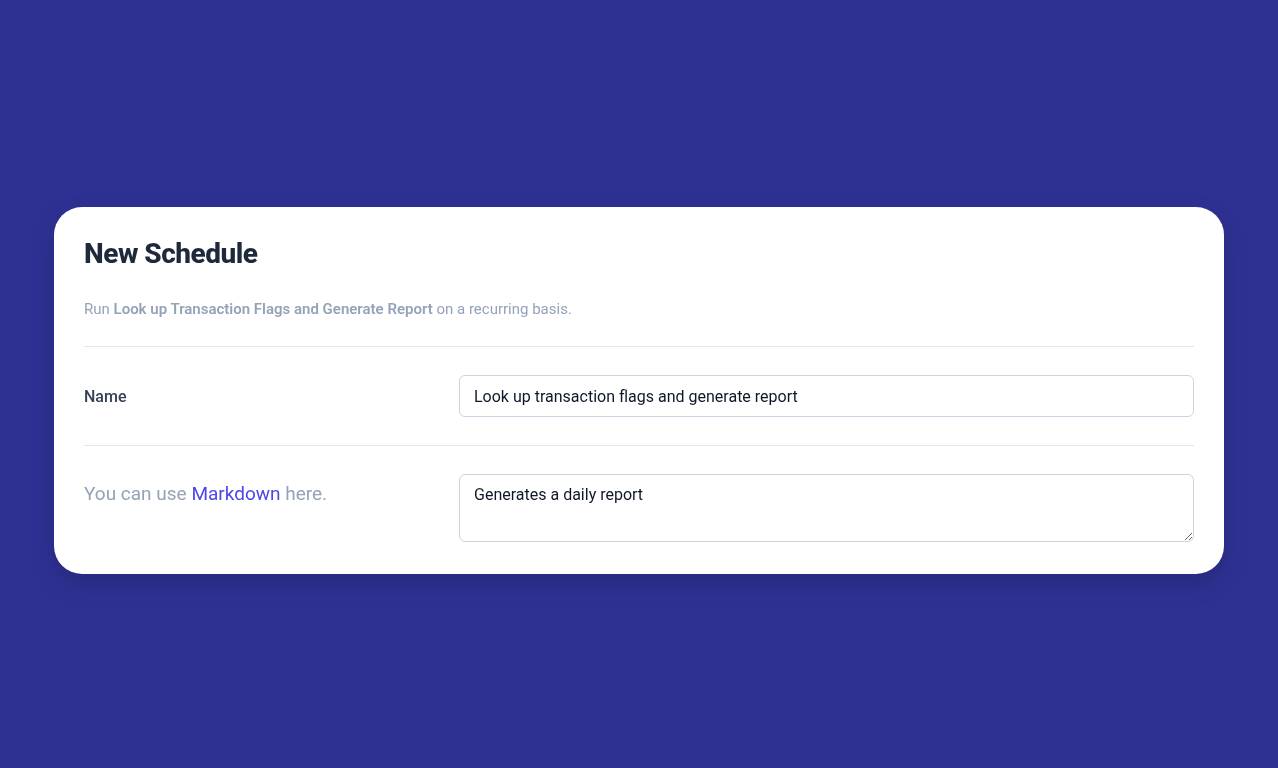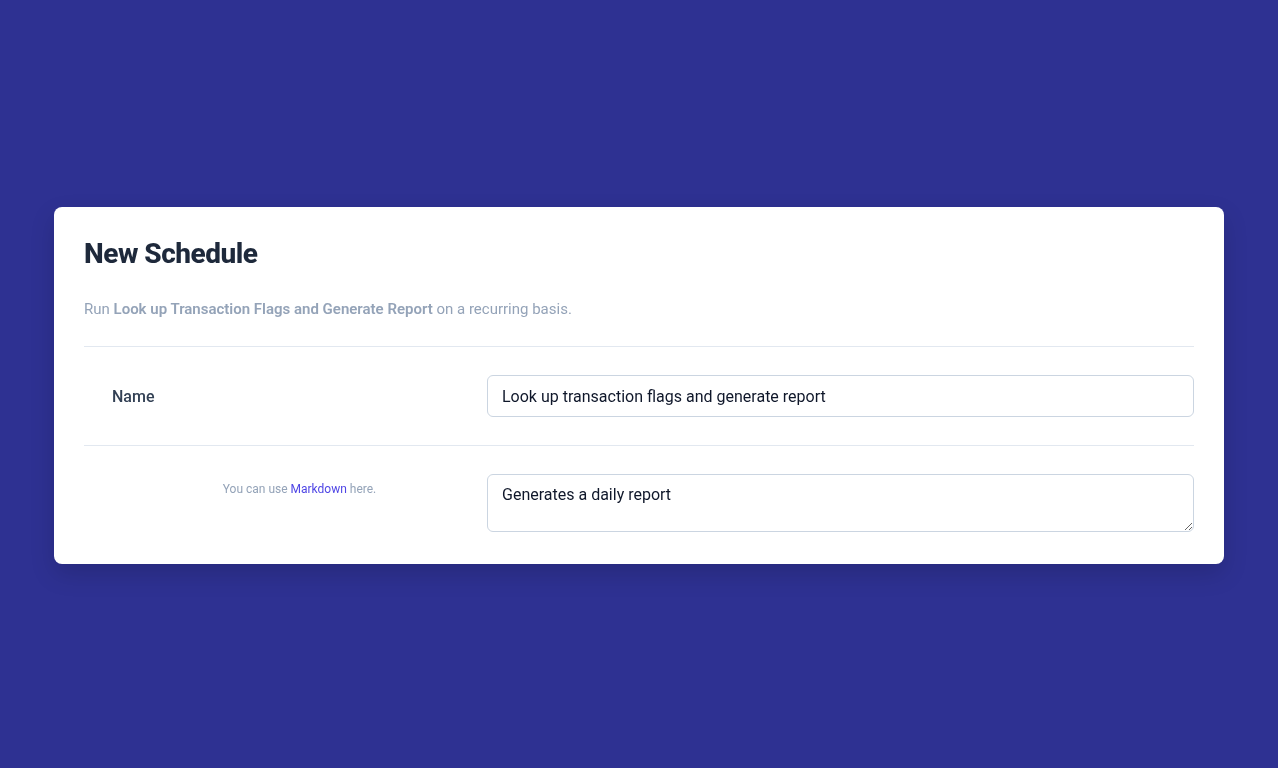--- a/index.html
+++ b/index.html
@@ -16,21 +16,21 @@
       overflow: hidden;
       position: relative;
     }
 
     .modal-card {
       position: absolute;
       left: 54px;
       top: 207px;
       width: 1170px;
       background: #ffffff;
-      border-radius: 8px;
+      border-radius: 28px;
       box-shadow: 0 10px 25px rgba(0,0,0,0.15);
       padding: 30px 30px 0 30px;
     }
 
     .modal-title {
       font-size: 28px;
       font-weight: 800;
       color: #1e293b;
       letter-spacing: -0.5px;
       margin-bottom: 30px;
@@ -50,39 +50,37 @@
     .divider {
       height: 1px;
       background: #e2e8f0;
       width: 100%;
     }
 
     .form-row {
       display: flex;
       align-items: flex-start;
       padding: 28px 0;
-      margin-left: 28px;
     }
 
     .form-label-col {
       width: 375px;
       flex-shrink: 0;
     }
 
     .form-label {
       font-size: 16px;
       font-weight: 500;
       color: #334155;
     }
 
     .form-hint {
-      font-size: 12px;
+      font-size: 19px;
       color: #94a3b8;
       margin-top: 8px;
-      text-align: center;
     }
 
     .form-hint a {
       color: #4f46e5;
       text-decoration: none;
     }
 
     .form-input-col {
       flex: 1;
     }
@@ -94,21 +92,21 @@
       border-radius: 6px;
       padding: 0 14px;
       font-size: 16px;
       font-family: inherit;
       color: #0f172a;
       outline: none;
     }
 
     .textarea-input {
       width: 100%;
-      height: 58px;
+      height: 68px;
       border: 1px solid #cbd5e1;
       border-radius: 6px;
       padding: 10px 14px;
       font-size: 16px;
       font-family: inherit;
       color: #0f172a;
       outline: none;
       resize: both;
     }
 

